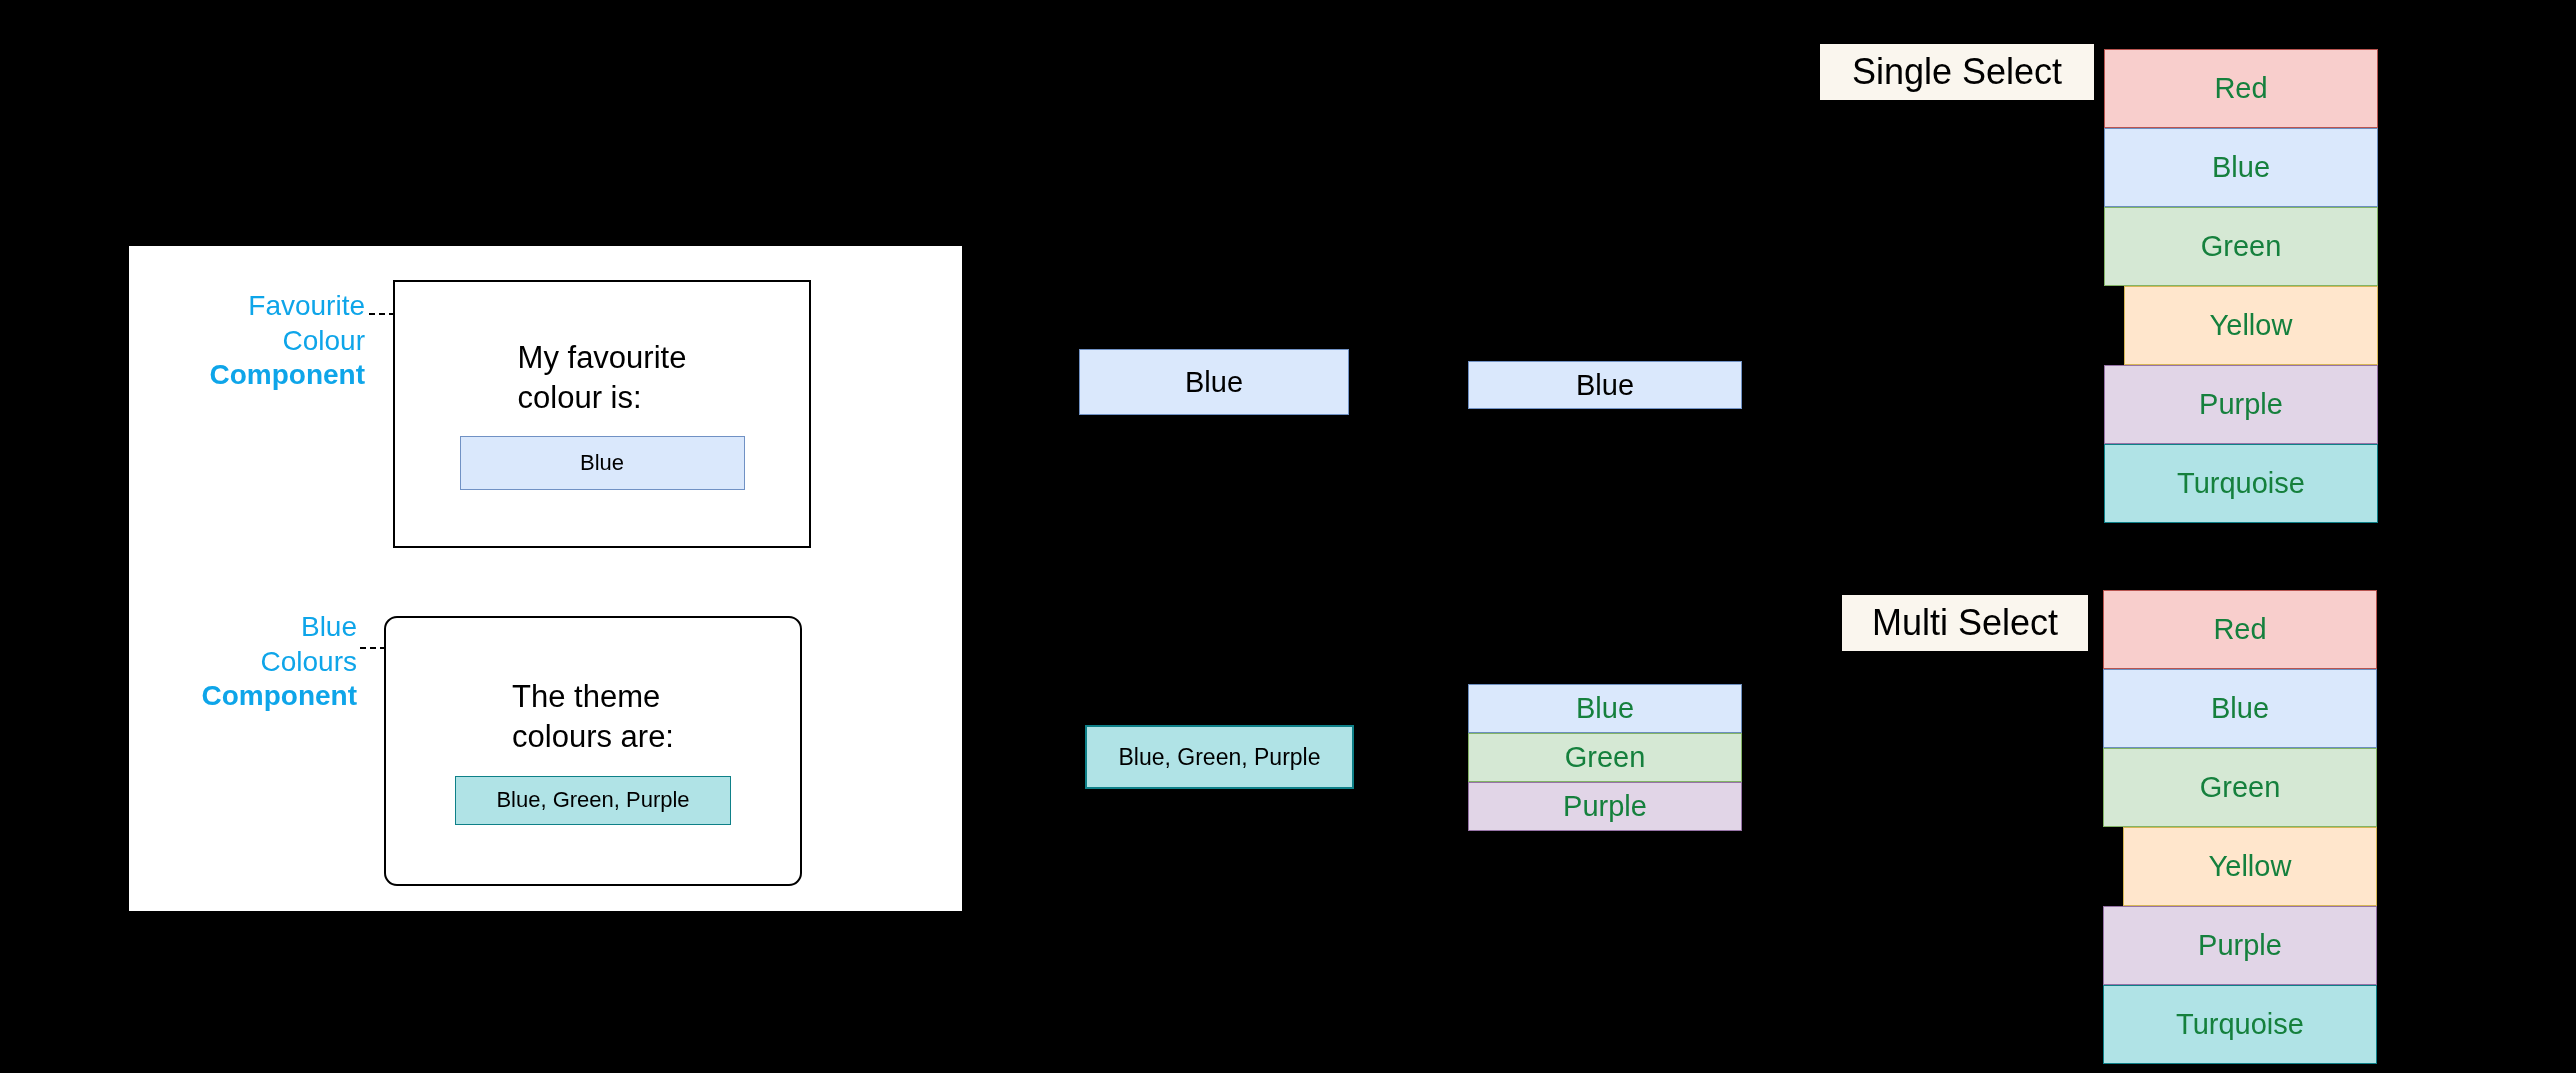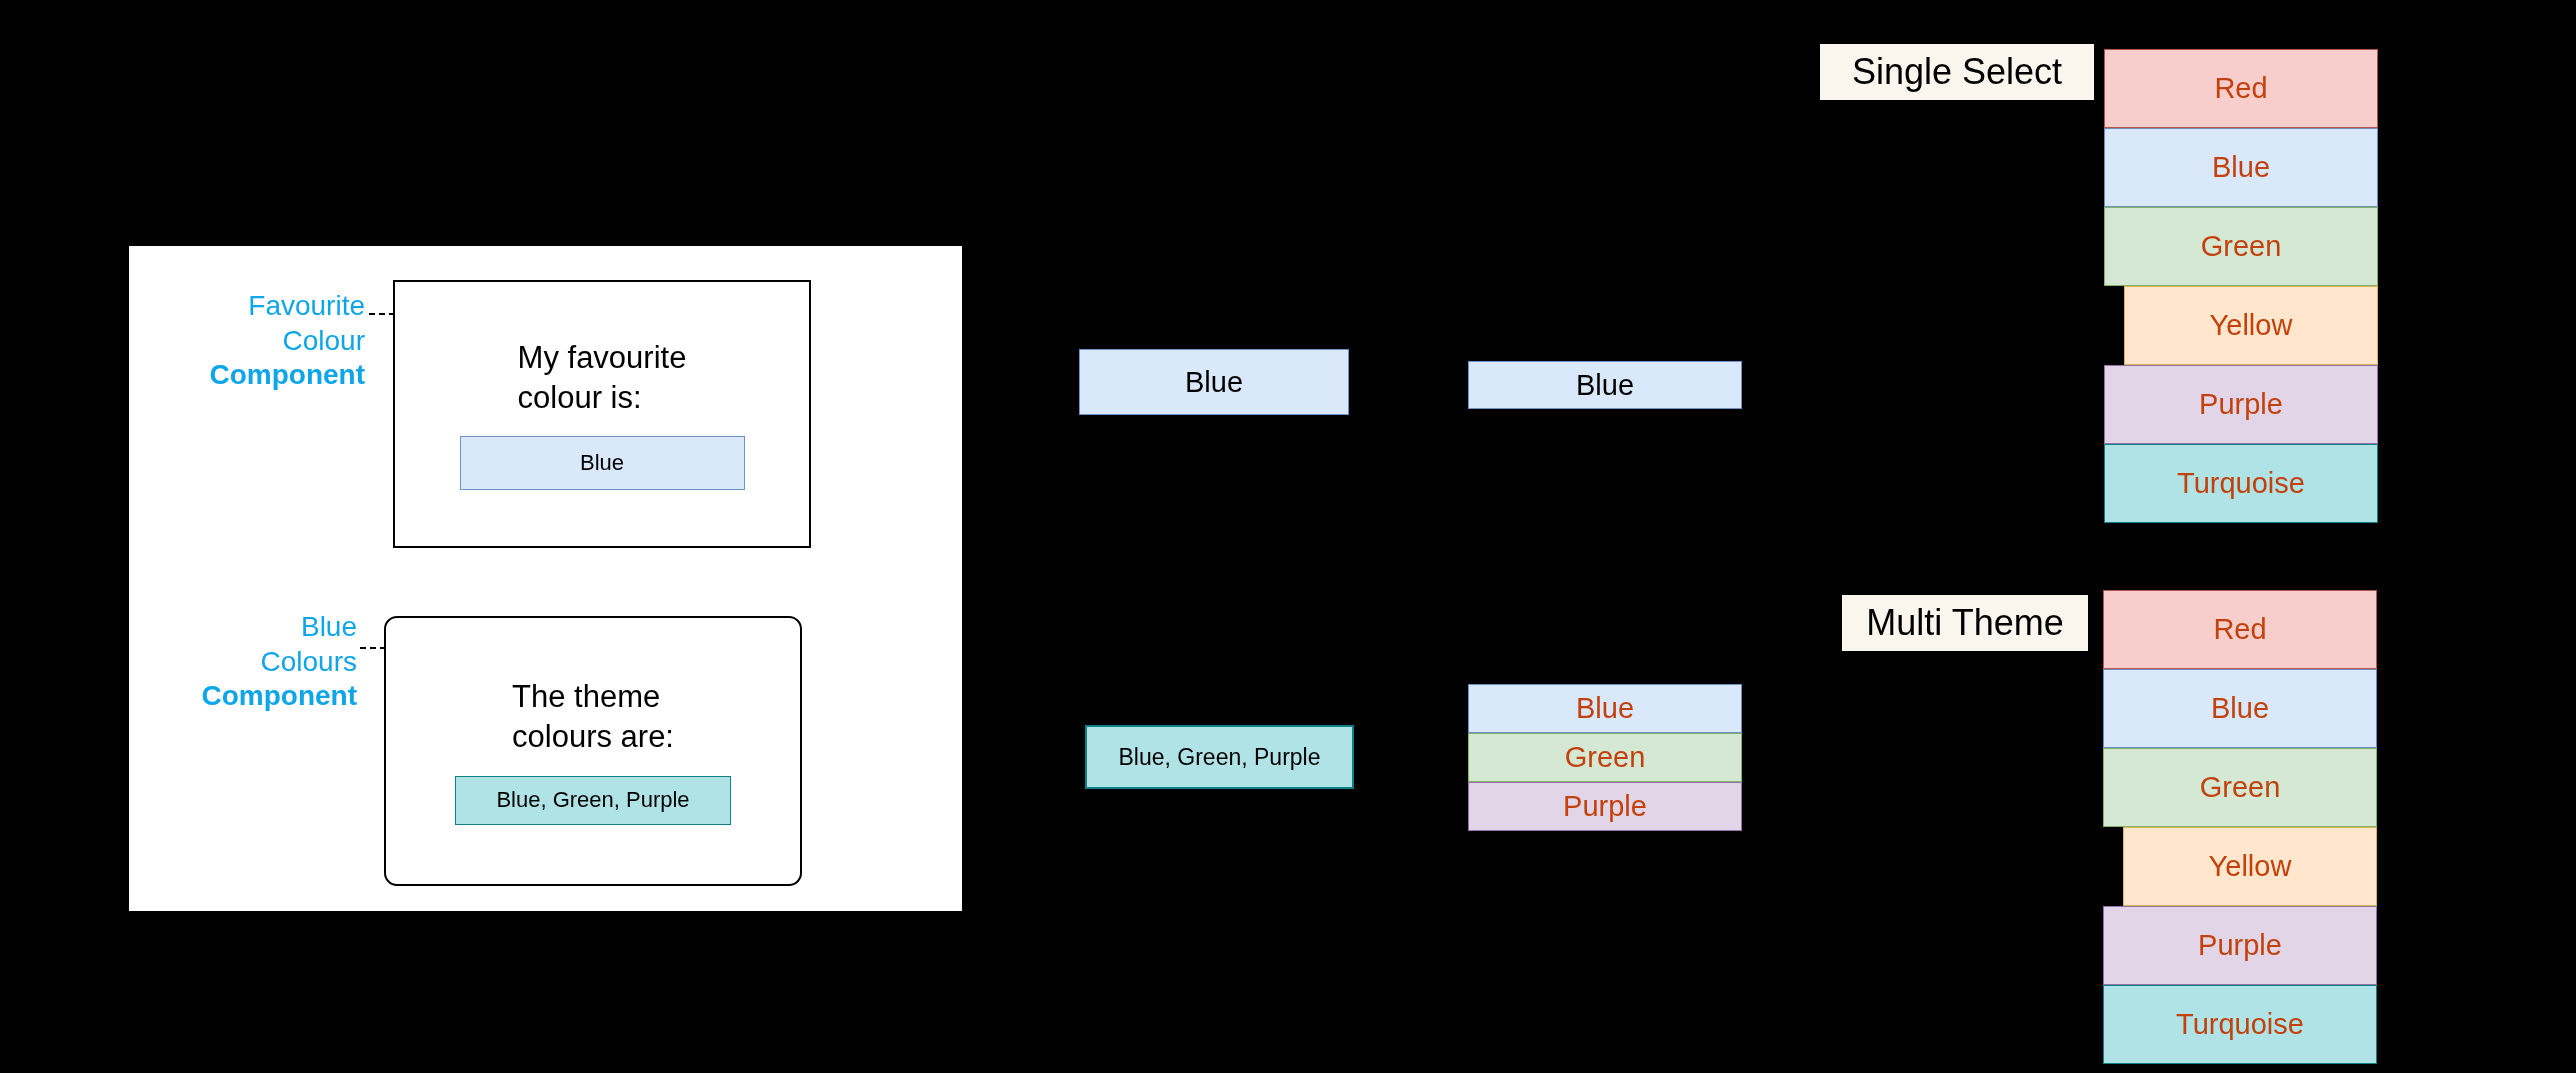--- a/index.html
+++ b/index.html
@@ -121,21 +121,21 @@
   }
 
   
   .option-list { display: flex; flex-direction: column; }
   .option-row {
     display: flex;
     align-items: center;
     justify-content: center;
     box-sizing: border-box;
     font-size: 29px;
-    color: #c2410c;
+    color: #15803d;
   }
 
   
   #emitted-value-multi { left: 1468px; top: 684px; width: 274px; }
   #emitted-value-multi .option-row { height: 49px; }
 
   
   #single-select-list { left: 2104px; top: 49px; width: 274px; }
   #single-select-list .option-row { height: 79px; }
   #multi-select-list  { left: 2103px; top: 590px; width: 274px; }
@@ -237,21 +237,21 @@
     </div>
     <div class="option-row opt-purple">
       <span>Purple</span>
     </div>
     <div class="option-row opt-turq">
       <span>Turquoise</span>
     </div>
   </div>
 
 <div class="abs section-title" id="multi-select-title">
-  <span>Multi Theme</span>
+  <span>Multi Select</span>
 </div>
 <div class="abs option-list" id="multi-select-list">
     <div class="option-row opt-red">
       <span>Red</span>
     </div>
     <div class="option-row opt-blue">
       <span>Blue</span>
     </div>
     <div class="option-row opt-green">
       <span>Green</span>

